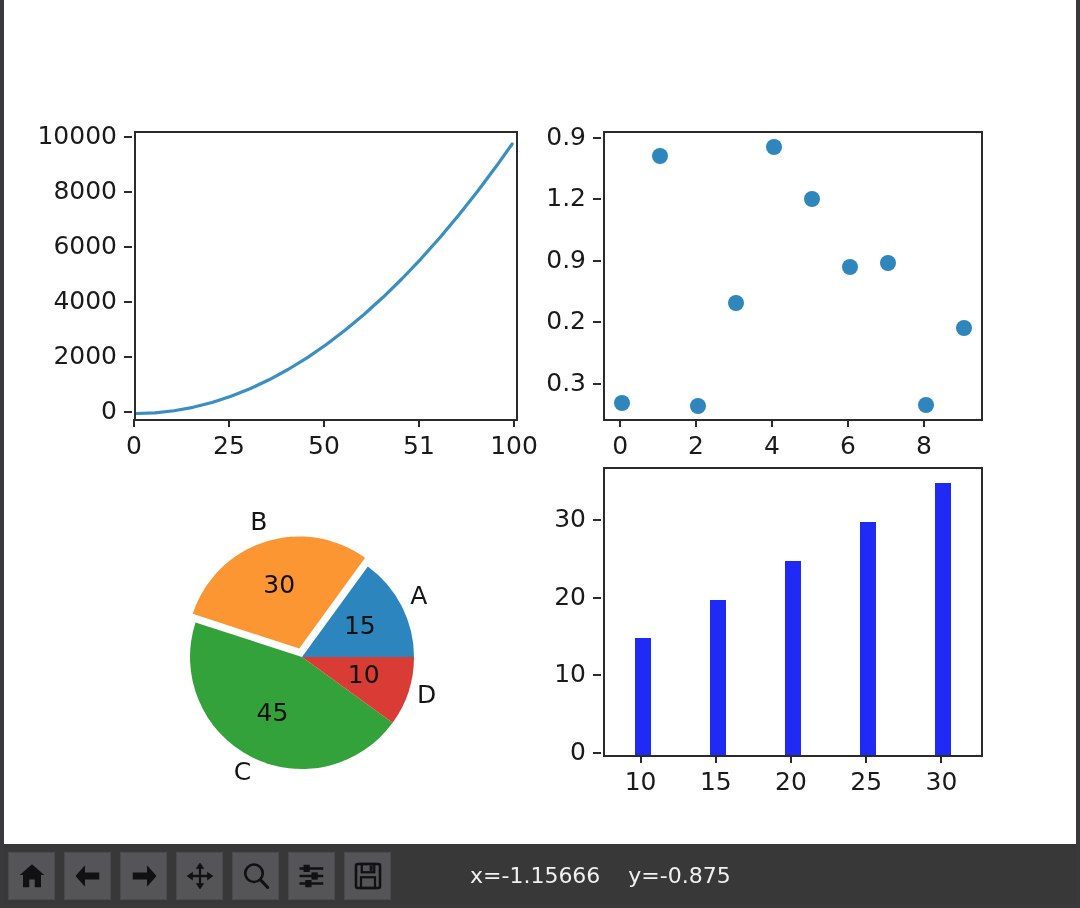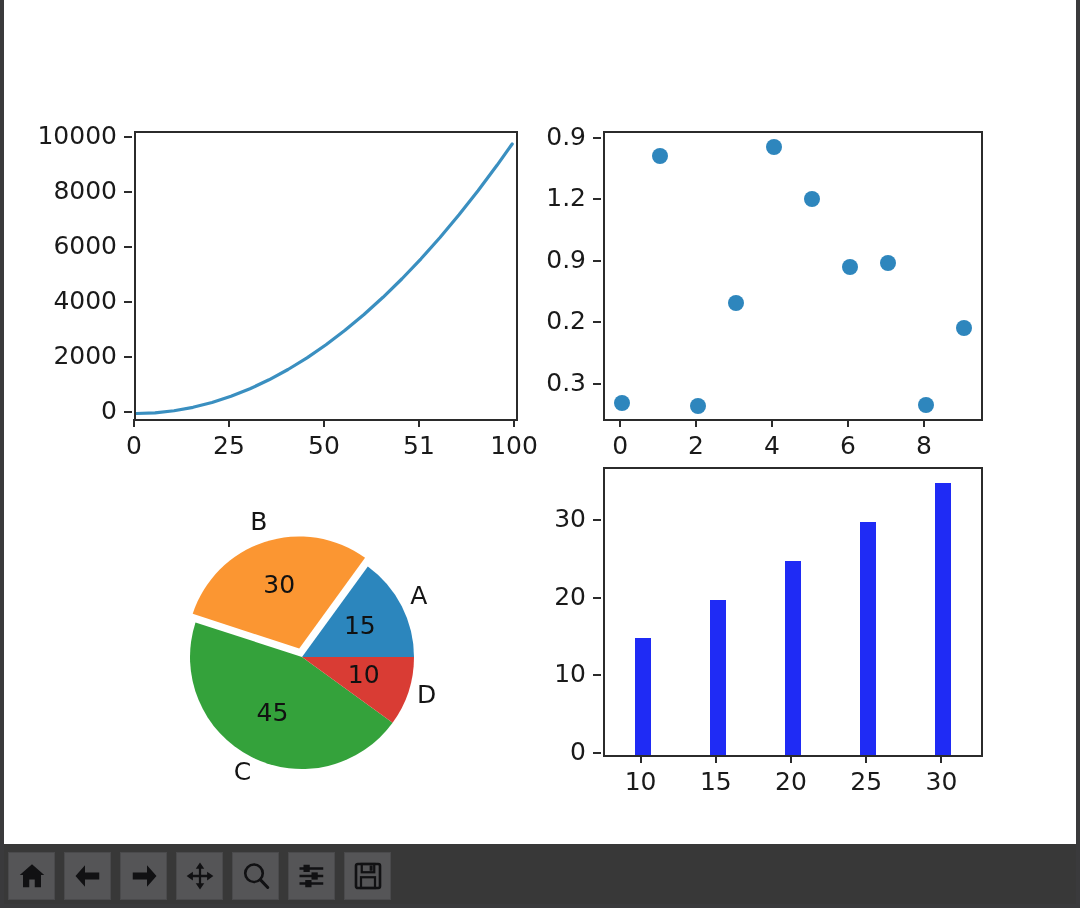--- a/index.html
+++ b/index.html
@@ -317,15 +317,16 @@
 
     <div class="tbtn" style="left:344px;">
       <svg width="30" height="30" viewBox="0 0 24 24">
         <rect x="2.4" y="2.4" width="19.2" height="19.2" rx="1.4" fill="none" stroke="#111113" stroke-width="2.1"></rect>
         <rect x="7.0" y="2.4" width="10.0" height="6.6" fill="none" stroke="#111113" stroke-width="1.8"></rect>
         <rect x="13.3" y="3.6" width="2.4" height="4.2" fill="#111113"></rect>
         <rect x="6.4" y="13.0" width="11.2" height="8.6" fill="none" stroke="#111113" stroke-width="1.8"></rect>
       </svg>
     </div>
 
+    <div id="coord-readout">x=-1.15666    y=-0.875</div>
   </div>
 
 </div>
 
 </body></html>

